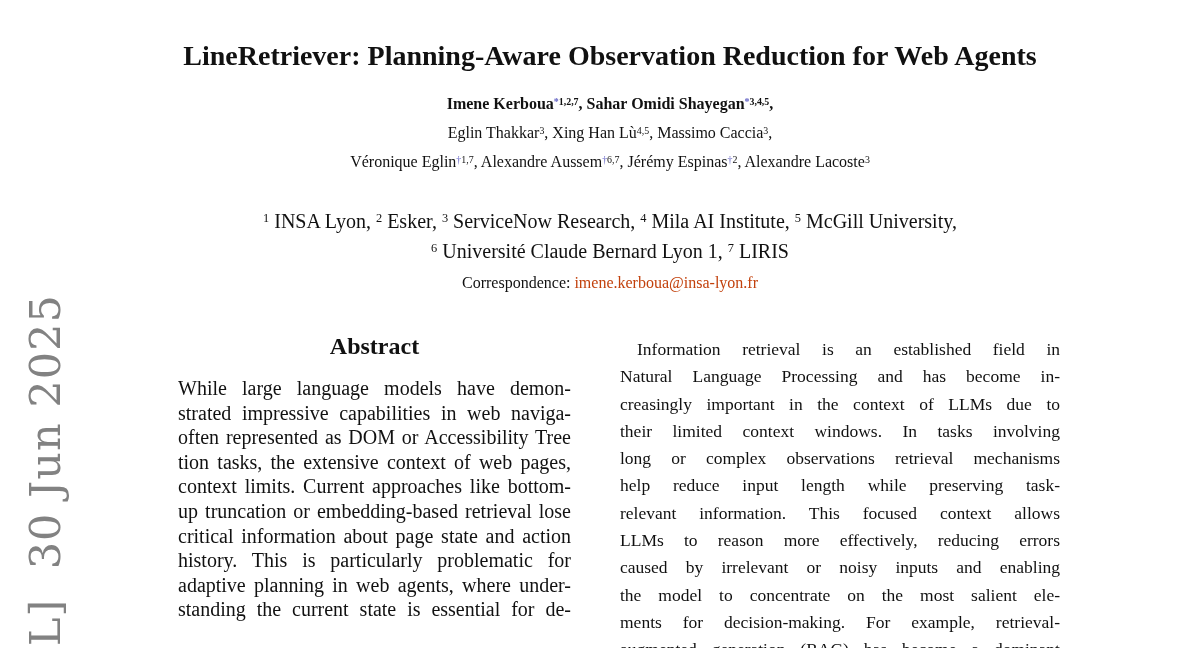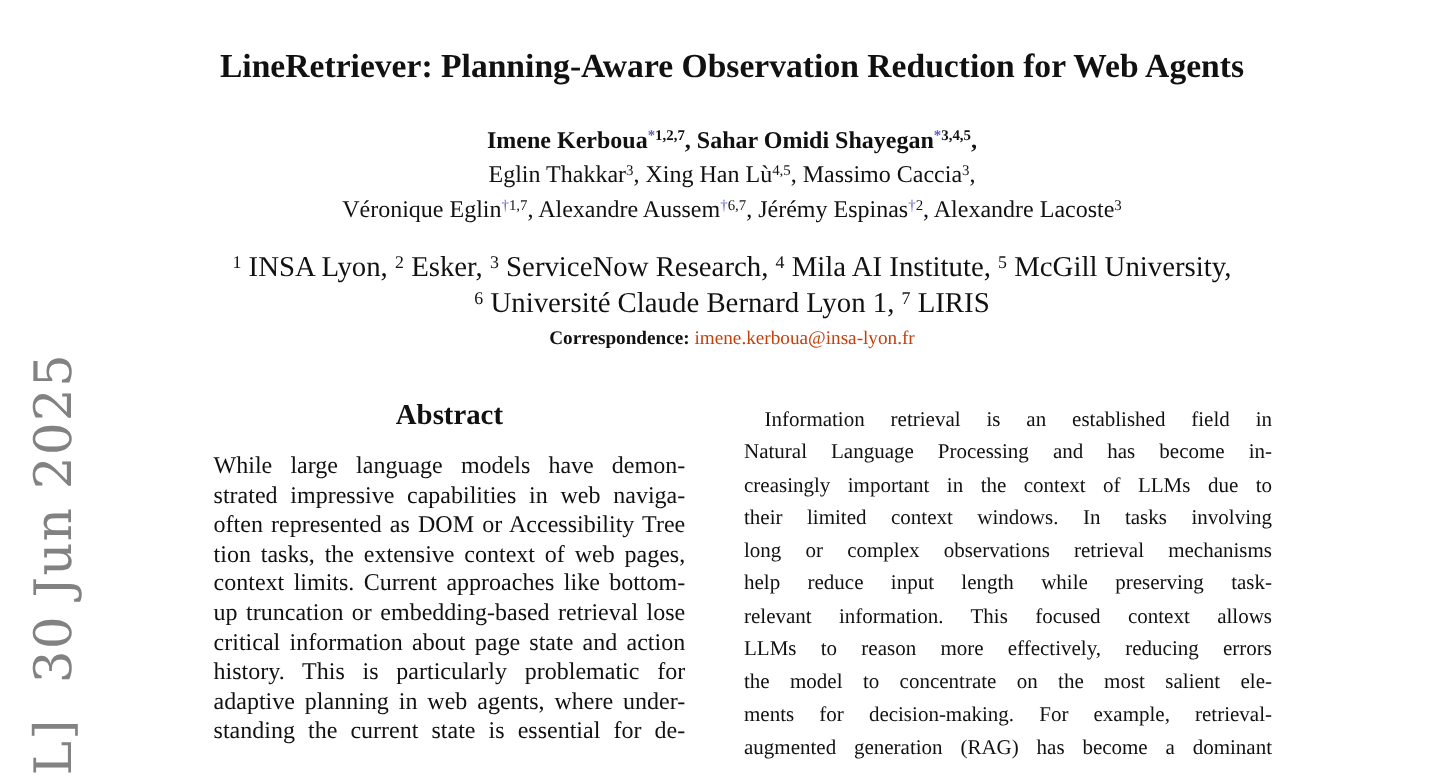--- a/index.html
+++ b/index.html
@@ -21,29 +21,29 @@
     transform-origin: 0 0;
     font-family: "DejaVu Serif", serif;
     font-size: 43px;
     line-height: 1.0;
     color: #828282;
     white-space: pre;
     letter-spacing: 1px;
   }
   .center-band { position: absolute; left: 20px; width: 1180px; text-align: center; }
   .paper-title { top: 40px; font-size: 28px; font-weight: bold; }
-  .author-line { font-size: 20px; white-space: nowrap; margin-top: 11px; }
+  .author-line { font-size: 16px; white-space: nowrap; }
   .author-line-0 { top: 95px; font-weight: bold; }
   .author-line-1 { top: 124px; }
   .author-line-2 { top: 153px; }
-  .affil-line { font-size: 24px; white-space: nowrap; }
+  .affil-line { font-size: 20px; white-space: nowrap; }
   .affil-line-0 { top: 210px; }
   .affil-line-1 { top: 240px; }
   .correspondence { top: 274px; font-size: 16px; }
-  .correspondence .label { font-weight: bold; margin-top: 20px; }
+  .correspondence .label { font-weight: normal; margin-top: 20px; }
   .correspondence .email { color: #c2410c; text-decoration: none; }
   .sup {
     font-size: 0.62em;
     vertical-align: baseline;
     position: relative;
     top: -0.45em;
     line-height: 0;
   }
   .marker { color: #5d5dc2; }
   .abstract-heading {
@@ -115,18 +115,19 @@
 
   <div class="right-col">
     <div class="jline indent">Information retrieval is an established field in</div>
     <div class="jline">Natural Language Processing and has become in-</div>
     <div class="jline">creasingly important in the context of LLMs due to</div>
     <div class="jline">their limited context windows. In tasks involving</div>
     <div class="jline">long or complex observations retrieval mechanisms</div>
     <div class="jline">help reduce input length while preserving task-</div>
     <div class="jline">relevant information. This focused context allows</div>
     <div class="jline">LLMs to reason more effectively, reducing errors</div>
+    <div class="jline">caused by irrelevant or noisy inputs and enabling</div>
     <div class="jline">the model to concentrate on the most salient ele-</div>
     <div class="jline">ments for decision-making. For example, retrieval-</div>
     <div class="jline">augmented generation (RAG) has become a dominant</div>
   </div>
 
 </div>
 
 </body></html>

